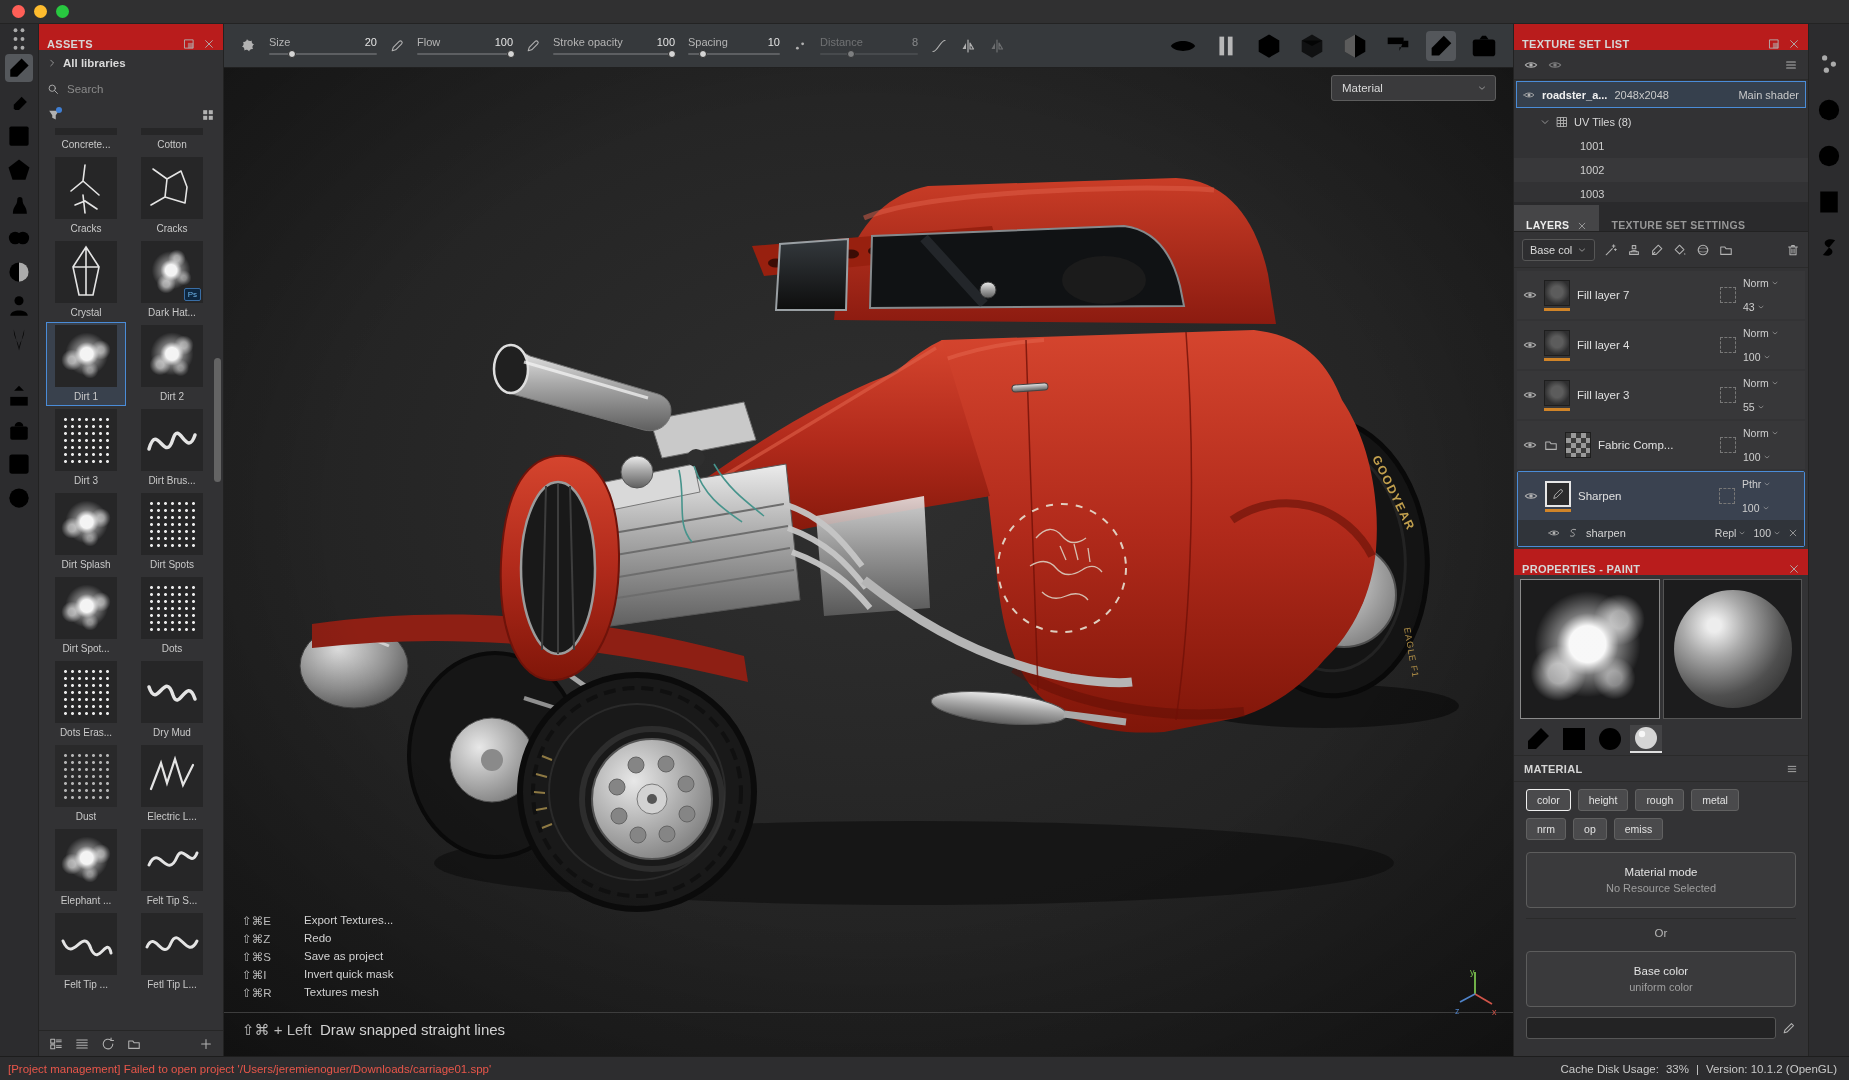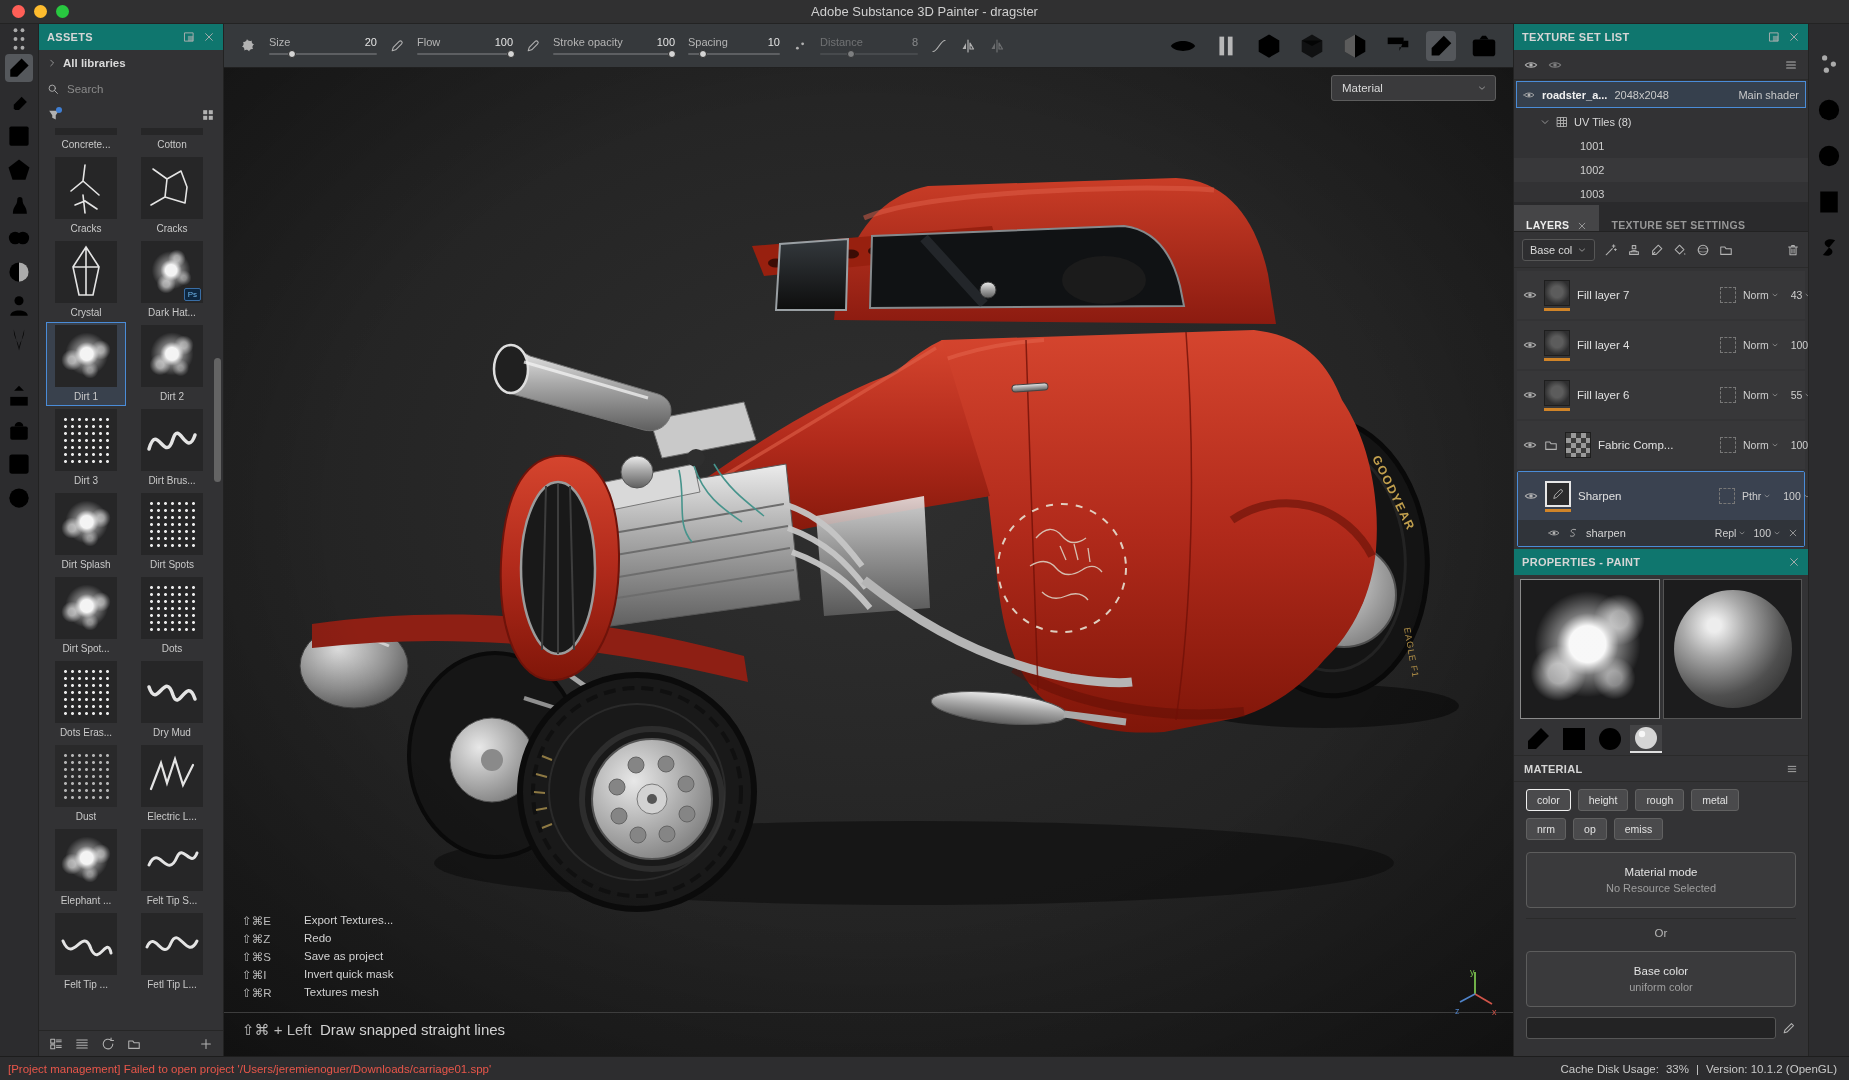--- a/index.html
+++ b/index.html
@@ -19,21 +19,21 @@
   #win-title{position:absolute;left:0;right:0;text-align:center;font-size:13px;color:#cfcfcf}
 
   
   #left-strip{position:absolute;left:0;top:24px;width:39px;bottom:24px;background:#2c2c2e;border-right:1px solid #222;display:flex;flex-direction:column;align-items:center;padding-top:6px}
   .tool{width:28px;height:28px;border-radius:4px;display:flex;align-items:center;justify-content:center;margin-bottom:6px;color:#ababab}
   .tool.sel{background:#55585c;color:#f0f0f0}
   .tool-gap{height:22px}
 
   
   #assets{position:absolute;left:39px;top:24px;width:185px;bottom:24px;background:#323234;border-right:1px solid #222;display:flex;flex-direction:column}
-  .phead{height:26px;background:#0f766e;display:flex;align-items:center;padding:0 8px;font-size:11px;font-weight:bold;color:#d6d6d6;letter-spacing:.3px;flex:0 0 auto}
+  .phead{height:26px;background:#b91c1c;display:flex;align-items:flex-end;padding:0 8px;font-size:11px;font-weight:bold;color:#d6d6d6;letter-spacing:.3px;flex:0 0 auto}
   .phead .sp{flex:1}
   .arow{height:26px;display:flex;align-items:center;gap:6px;padding:0 8px;flex:0 0 auto}
   .libtxt{font-weight:bold;color:#dadada}
   #asearch{flex:1;background:transparent;border:none;outline:none;color:#cfcfcf;font-size:11.5px;font-family:inherit}
   #asearch::placeholder{color:#8a8a8a}
   .fdot{position:absolute;width:6px;height:6px;border-radius:50%;background:#3f7fd4;margin-left:9px;margin-top:-10px}
   #agrid-wrap{flex:1;overflow:hidden;position:relative}
   #agrid{display:grid;grid-template-columns:1fr 1fr;justify-items:center;margin-top:-58px;padding:0 8px 0 4px}
   .cell{width:80px;height:84px;display:flex;flex-direction:column;align-items:center;padding-top:3px}
   .cell.sel{outline:1px solid #4a8cd8;outline-offset:-1px;background:#39414d}
@@ -104,21 +104,21 @@
   #layerlist{flex:0 0 auto;padding:3px 3px 0}
   .lrow{height:48px;background:#373739;margin-bottom:2px;display:flex;align-items:center;gap:7px;padding:0 6px}
   .lthumbw{display:flex;flex-direction:column;align-items:center;gap:2px}
   .lthumb{width:26px;height:26px;background:#2b2b2c;border:1px solid #1e1e1e;position:relative}
   .lthumb.fill{background:radial-gradient(circle at 50% 45%,#5c5c5c 0 32%,#2f2f30 70%)}
   .lthumb.checker{background:repeating-conic-gradient(#9a9a9a 0 25%,#3c3c3c 0 50%) 0 0/10px 10px}
   .lthumb.paint{border:2px solid #e6e6e6;display:flex;align-items:center;justify-content:center;color:#ddd}
   .obar{width:26px;height:3px;background:#d08428}
   .lname{flex:1;font-size:11.5px;color:#e0e0e0;white-space:nowrap;overflow:hidden}
   .dashbox{width:16px;height:16px;border:1px dashed #777;flex:0 0 auto}
-  .lright{width:56px;display:flex;flex-direction:row;align-items:center;gap:12px}
+  .lright{width:56px;display:flex;flex-direction:column;align-items:flex-start;gap:12px}
   .lmini{display:flex;align-items:center;gap:2px;font-size:10.5px;color:#cfcfcf}
   .selwrap{border:1px solid #4a8cd8;border-radius:2px;margin-bottom:2px;background:#353c45}
   .selwrap .lrow{margin-bottom:0;background:#3a4250}
   .erow{height:26px;display:flex;align-items:center;gap:7px;padding:0 6px 0 30px;background:#30343a;font-size:11px;color:#d5d5d5}
   .erow .sp{flex:1}
   
   #props-prev{display:flex;gap:3px;padding:4px 6px;flex:0 0 auto}
   .prev{width:140px;height:140px;background:#1c1c1d;border:1px solid #555;position:relative;overflow:hidden}
   .prev.alpha::before{content:'';position:absolute;inset:8px;
     background:radial-gradient(circle at 48% 46%,rgba(255,255,255,.97) 0 20%,rgba(255,255,255,.4) 34%,transparent 58%),
@@ -154,21 +154,20 @@
 </style>
 </head>
 <body>
 
 <div id="titlebar">
   <div class="lights">
     <span class="light lr"></span>
     <span class="light ly"></span>
     <span class="light lg"></span>
   </div>
-  <div id="win-title">Adobe Substance 3D Painter - dragster</div>
 </div>
 
 <div id="left-strip">
   <span class="tool" style="height:18px">
       <svg viewBox="0 0 16 16">
         <g fill="currentColor" stroke="none">
           <circle cx="6" cy="3" r="1.1"></circle>
           <circle cx="10" cy="3" r="1.1"></circle>
           <circle cx="6" cy="8" r="1.1"></circle>
           <circle cx="10" cy="8" r="1.1"></circle>
@@ -1028,21 +1027,21 @@
       <span class="ic s14">
           <svg viewBox="0 0 16 16">
             <path d="M1.5 8C4 4.5 12 4.5 14.5 8C12 11.5 4 11.5 1.5 8Z"></path>
             <circle cx="8" cy="8" r="2" fill="currentColor" stroke="none"></circle>
           </svg>
         </span>
       <span class="lthumbw">
           <span class="lthumb fill"></span>
           <span class="obar"></span>
         </span>
-      <span class="lname">Fill layer 6</span>
+      <span class="lname">Fill layer 3</span>
       <span class="dashbox"></span>
       <span class="lright">
         <span class="lmini">
             <span>Norm</span>
             <span class="ic" style="width:8px;height:8px">
               <svg viewBox="0 0 16 16">
                 <path d="M4 6.5L8 10L12 6.5"></path>
               </svg>
             </span>
           </span>

